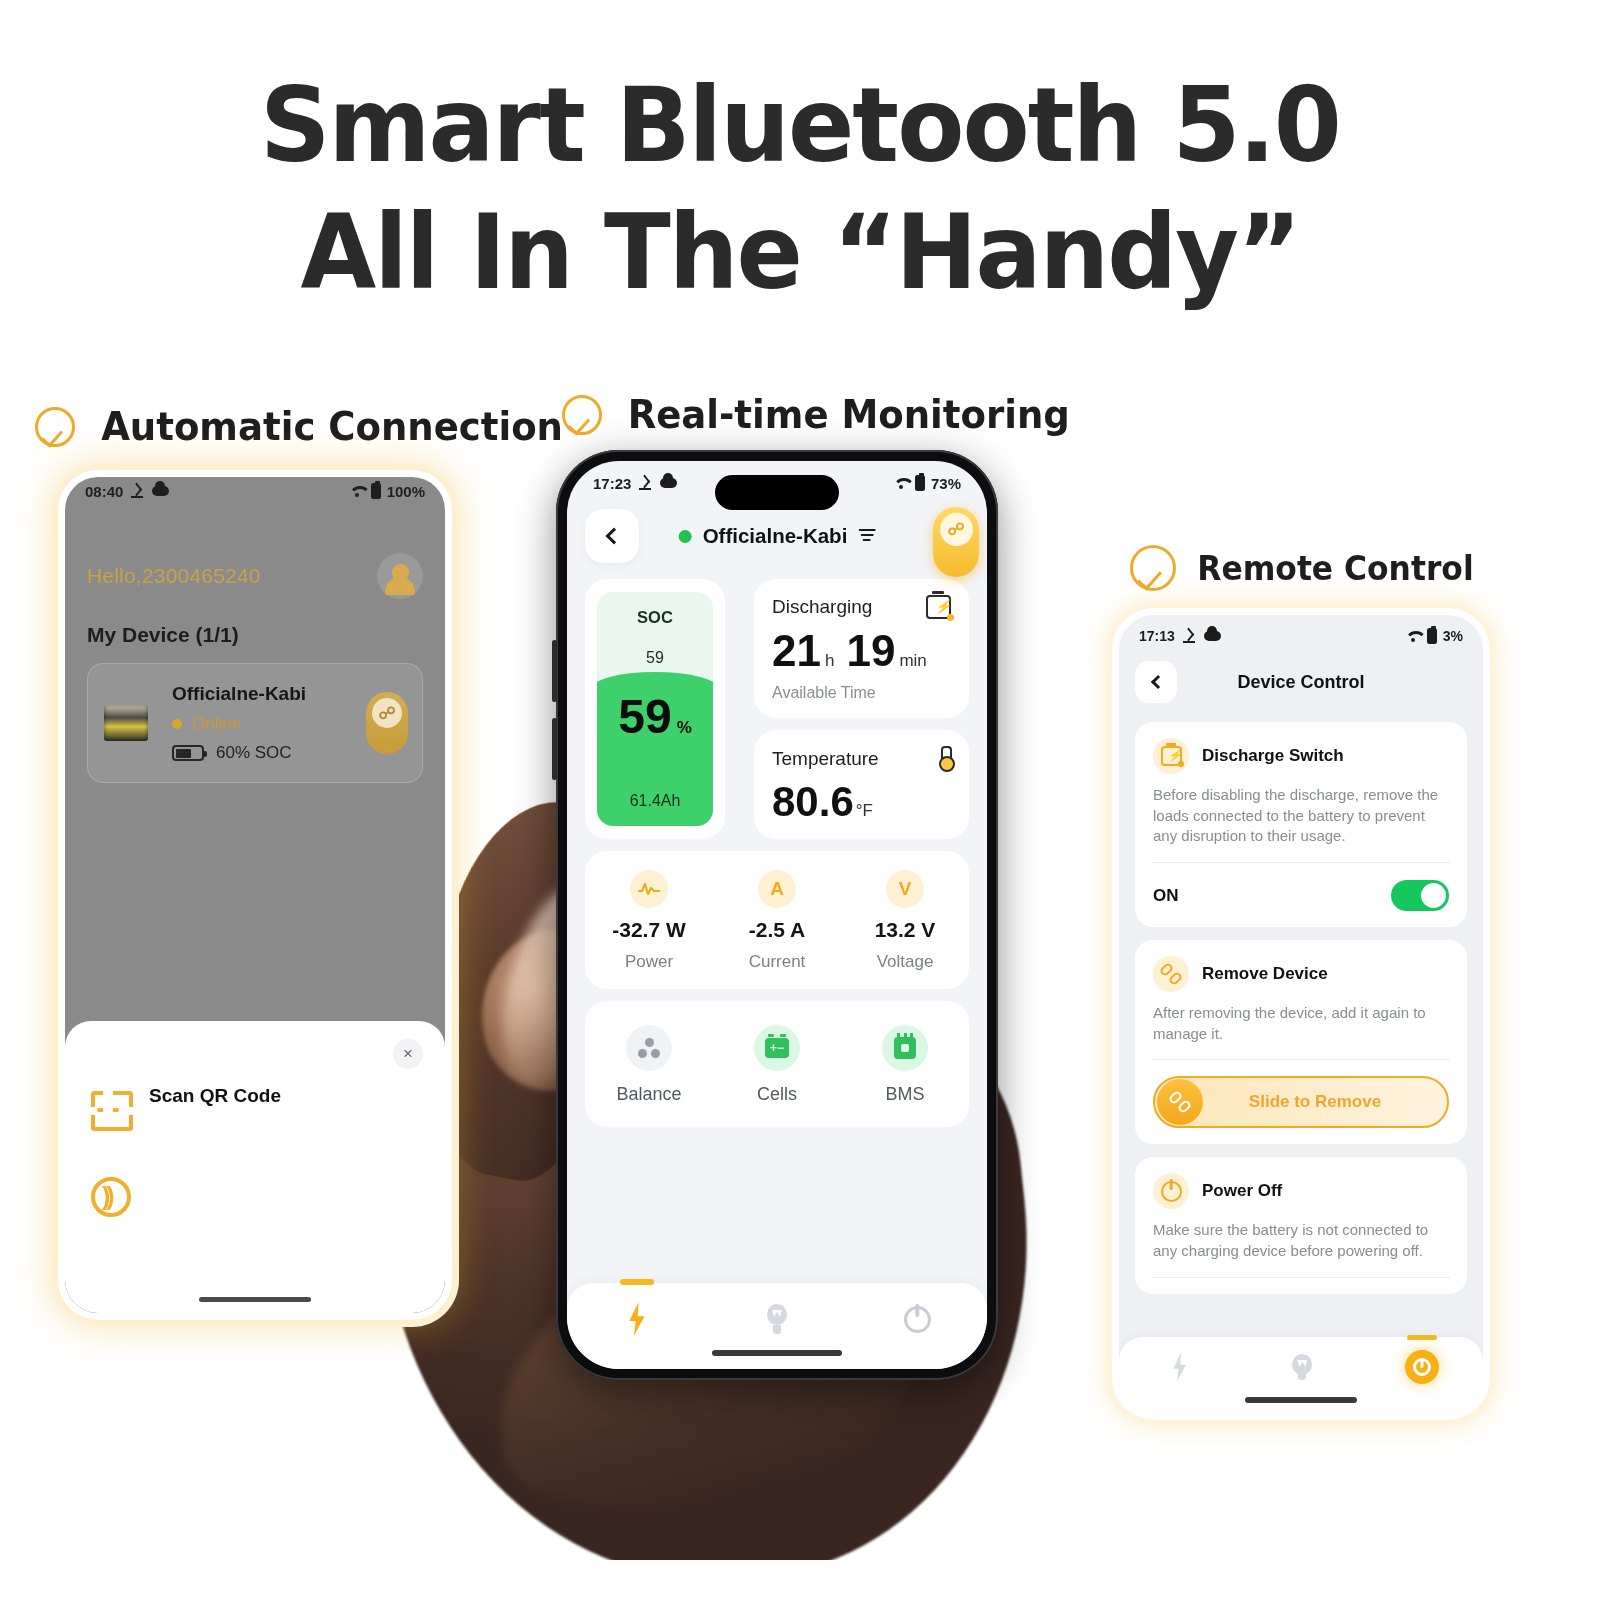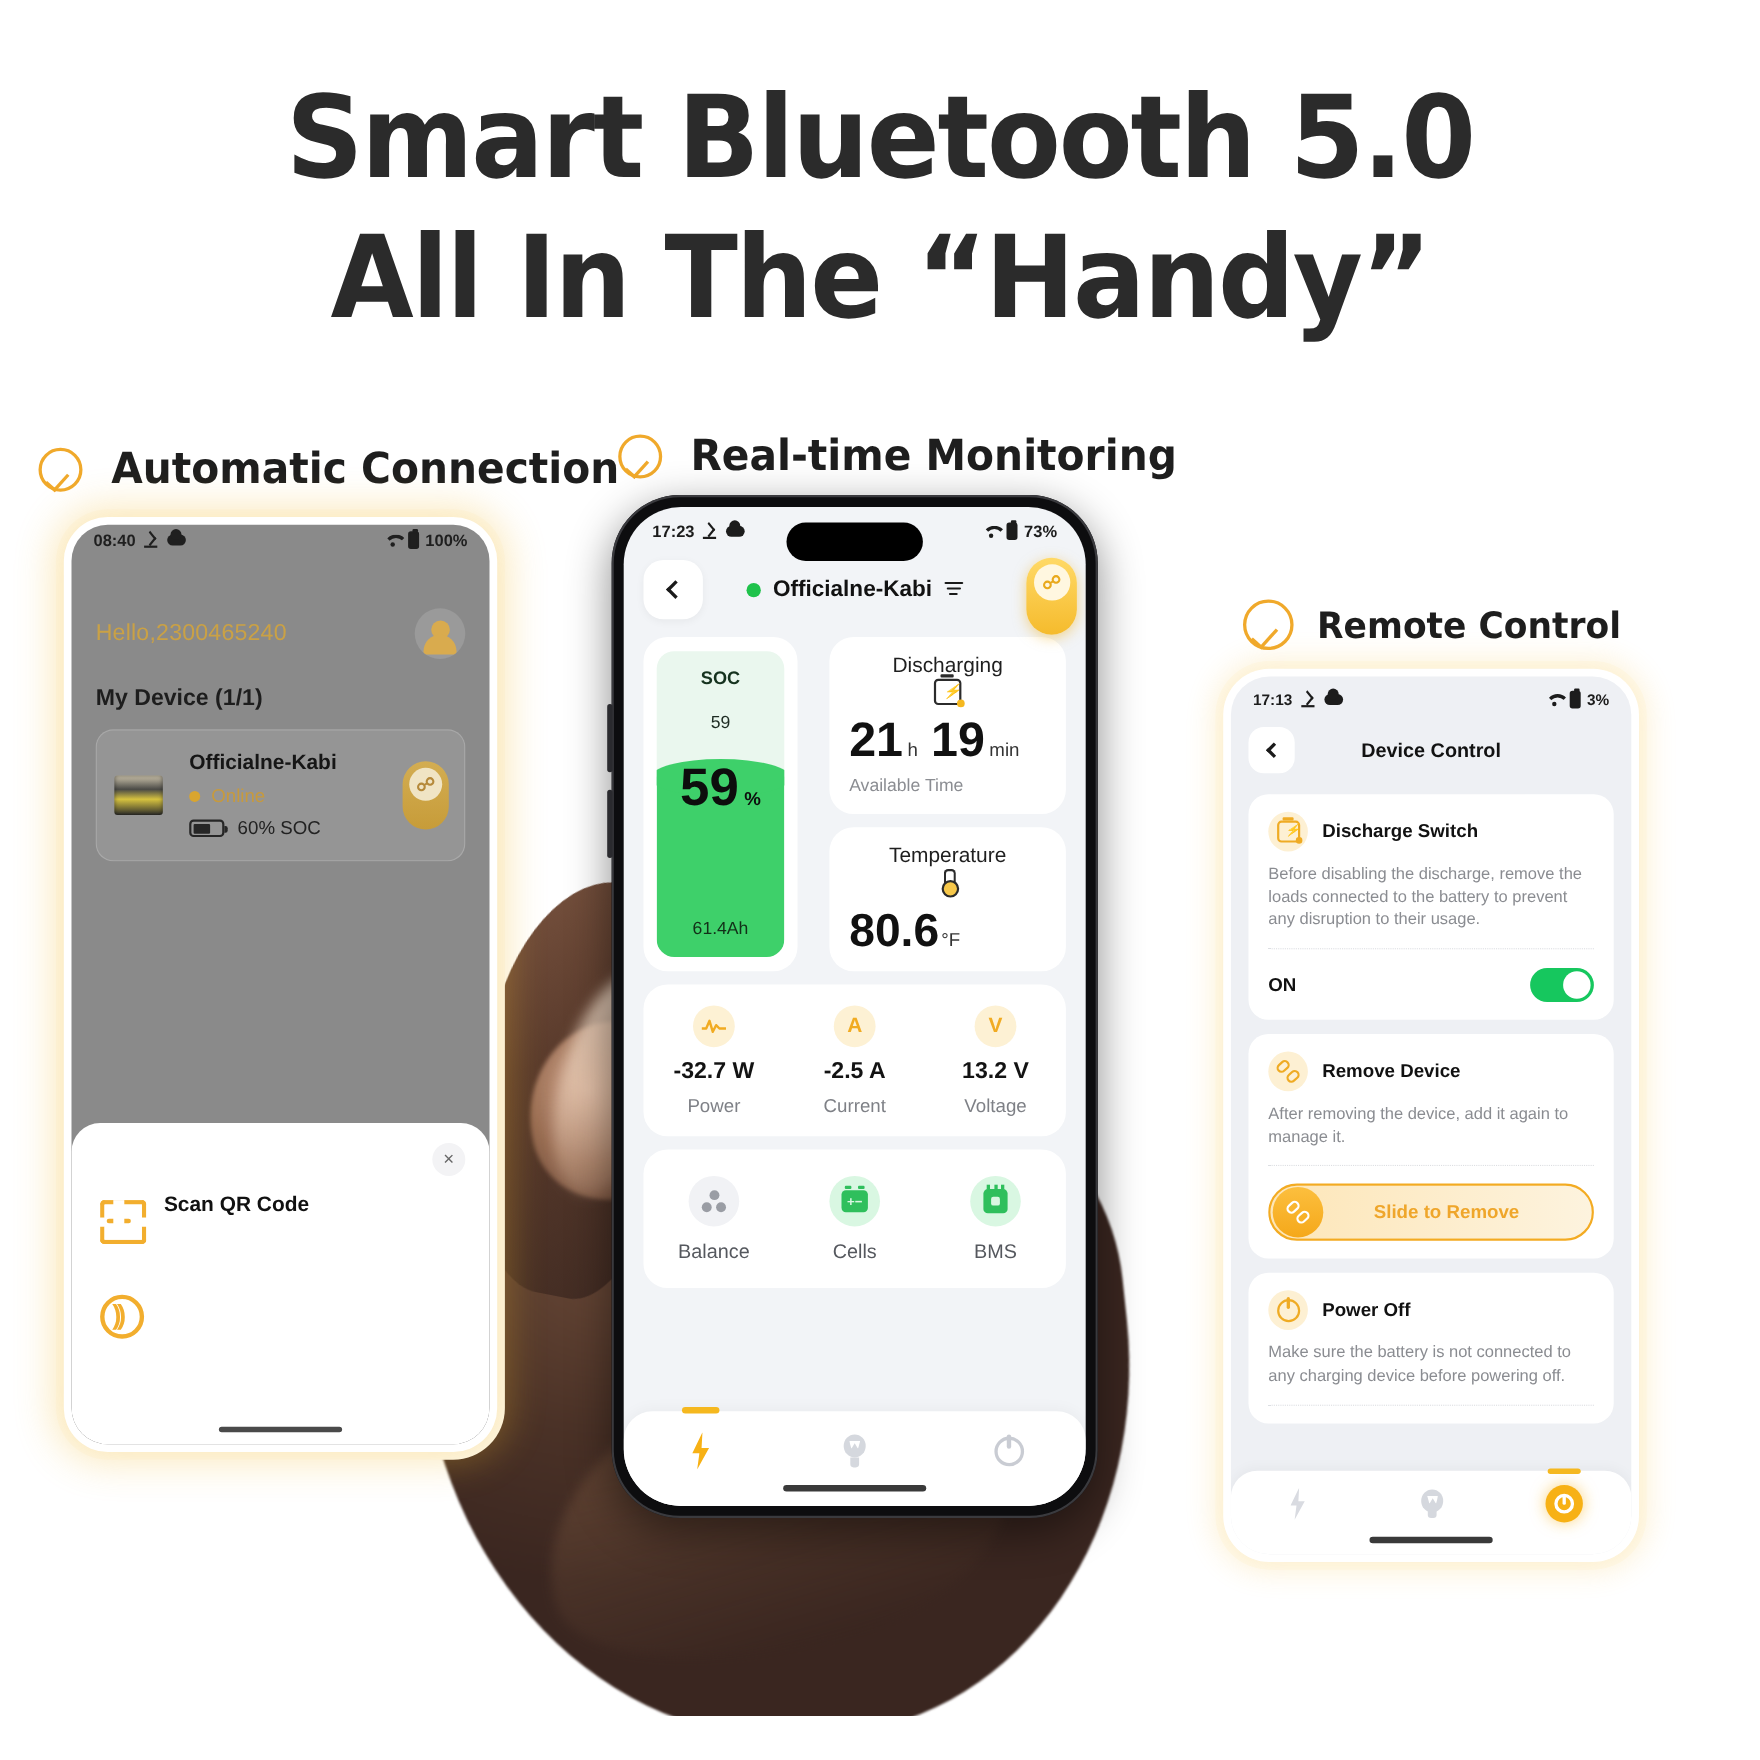--- a/index.html
+++ b/index.html
@@ -400,21 +400,21 @@
   .p2-gauge .bignum {
     position:relative;z-index:2;margin-top:26px;
     font-size:48px;font-weight:bold;color:#0d0d0d;line-height:1;
     display:flex;align-items:baseline;gap:5px;
   }
   .p2-gauge .bignum small { font-size:17px; font-weight:bold; }
   .p2-gauge .ah { position:relative;z-index:2;margin-top:auto;margin-bottom:16px;font-size:16px;color:#123018;}
 
   .p2-rightcol { flex:1; display:flex;flex-direction:column;gap:12px; }
   .p2-card { background:#fff;border-radius:22px;padding:16px 18px; }
-  .p2-card .chead { display:flex;align-items:center;justify-content:space-between;flex-direction:column; }
+  .p2-card .chead { display:flex;align-items:center;justify-content:space-between; }
   .p2-card .ctitle { font-size:19px;color:#1f1f1f; }
   .p2-time {
     display:flex;align-items:baseline;gap:4px;margin-top:10px;
     font-size:44px;font-weight:bold;color:#111;line-height:1;
   }
   .p2-time small { font-size:17px;font-weight:normal;color:#333;margin-right:8px; }
   .p2-avail { font-size:16px;color:#8b8d92;margin-top:11px; }
   .p2-temp {
     display:flex;align-items:baseline;gap:2px;margin-top:9px;
     font-size:42px;font-weight:bold;color:#111;line-height:1;

